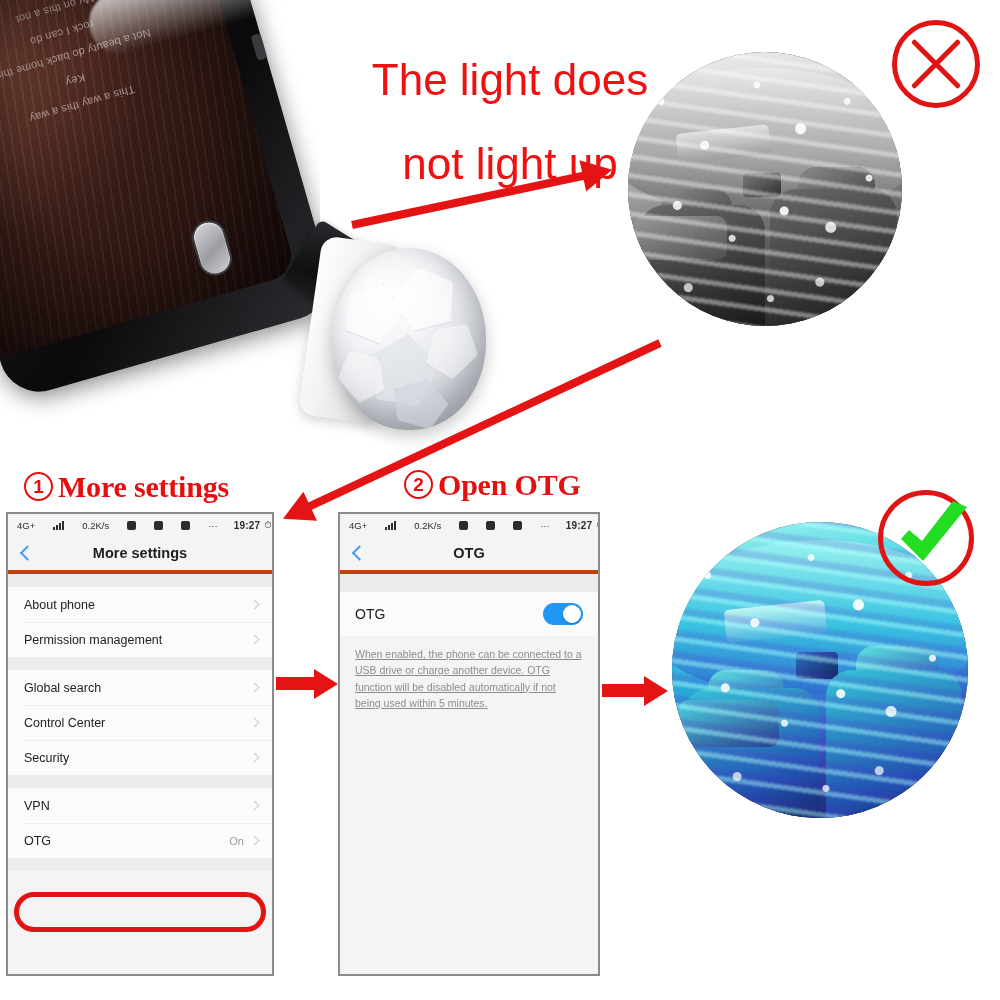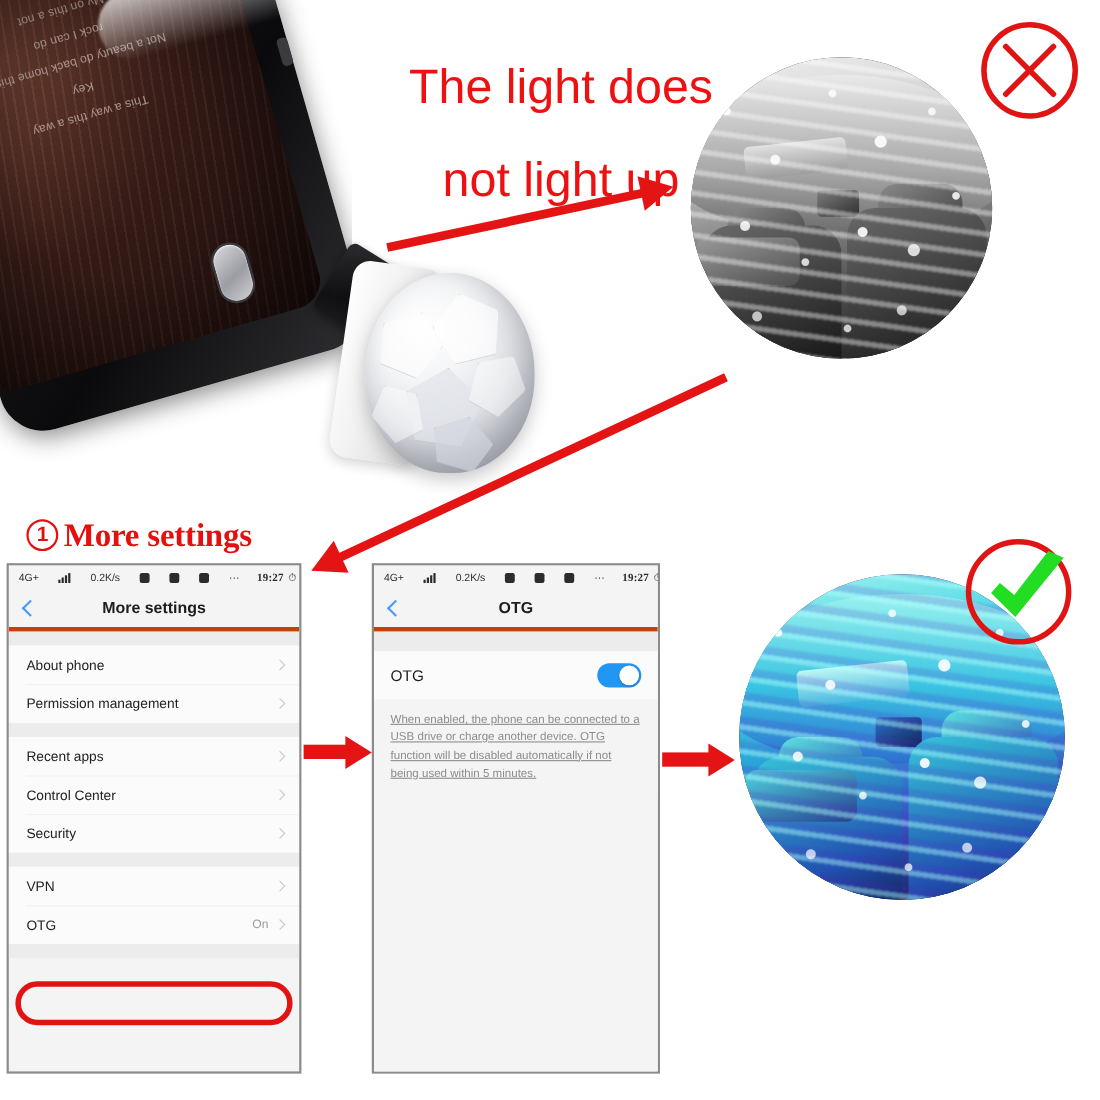--- a/index.html
+++ b/index.html
@@ -294,21 +294,21 @@
     height: 22px;
     background: #f4f4f4;
     display: flex;
     align-items: center;
     font-size: 9.5px;
     color: #2c2c2c;
     padding: 0 9px;
     gap: 4px;
   }
   .sb-left { display:flex; align-items:center; gap:18px; }
-  .sb-time { flex: 0 0 auto; margin-left: 12px; font-weight: 600; font-size: 10px; letter-spacing: .2px; font-family: Liberation Serif, serif; }
+  .sb-time { flex: 0 0 auto; margin-left: 12px; font-weight: 600; font-size: 10px; letter-spacing: .2px; }
   .sb-right { margin-left: auto; display:flex; align-items:center; gap: 4px; }
   .bars { display:inline-flex; align-items:flex-end; gap:1px; height:9px; }
   .bars i { display:block; width:2px; background:#2c2c2c; }
   .bars i:nth-child(1){height:3px}.bars i:nth-child(2){height:5px}
   .bars i:nth-child(3){height:7px}.bars i:nth-child(4){height:9px}
   .sq { display:inline-block; width:9px; height:9px; background:#2c2c2c; border-radius:2px; }
   .battery {
     display:inline-block; width:19px; height:10px;
     border:1.3px solid #2c2c2c; border-radius:2.5px; position:relative;
   }
@@ -502,20 +502,23 @@
 
   <div class="badge badge-check">
     <svg class="check-glyph" viewBox="0 0 78 80">
       <path d="M6 40 L28 62 L72 8 L58 2 L27 42 L14 31 Z" fill="#22dd22"></path>
     </svg>
   </div>
 
   <div class="step step1">
     <span class="step-num">1</span><span>More settings</span>
   </div>
+  <div class="step step2">
+    <span class="step-num">2</span><span>Open OTG</span>
+  </div>
 
   <div class="screenshot ss1">
 
     <div class="statusbar">
       <div class="sb-left">
         <span>4G+</span>
         <span class="bars">
             <i></i>
             <i></i>
             <i></i>
@@ -554,21 +557,21 @@
         <div class="row">
           <span class="row-label">Permission management</span>
           <span class="row-arrow"></span>
         </div>
       </div>
 
       <div class="gap"></div>
 
       <div class="group">
         <div class="row">
-          <span class="row-label">Recent apps</span>
+          <span class="row-label">Global search</span>
           <span class="row-arrow"></span>
         </div>
         <div class="row">
           <span class="row-label">Control Center</span>
           <span class="row-arrow"></span>
         </div>
         <div class="row">
           <span class="row-label">Security</span>
           <span class="row-arrow"></span>
         </div>

